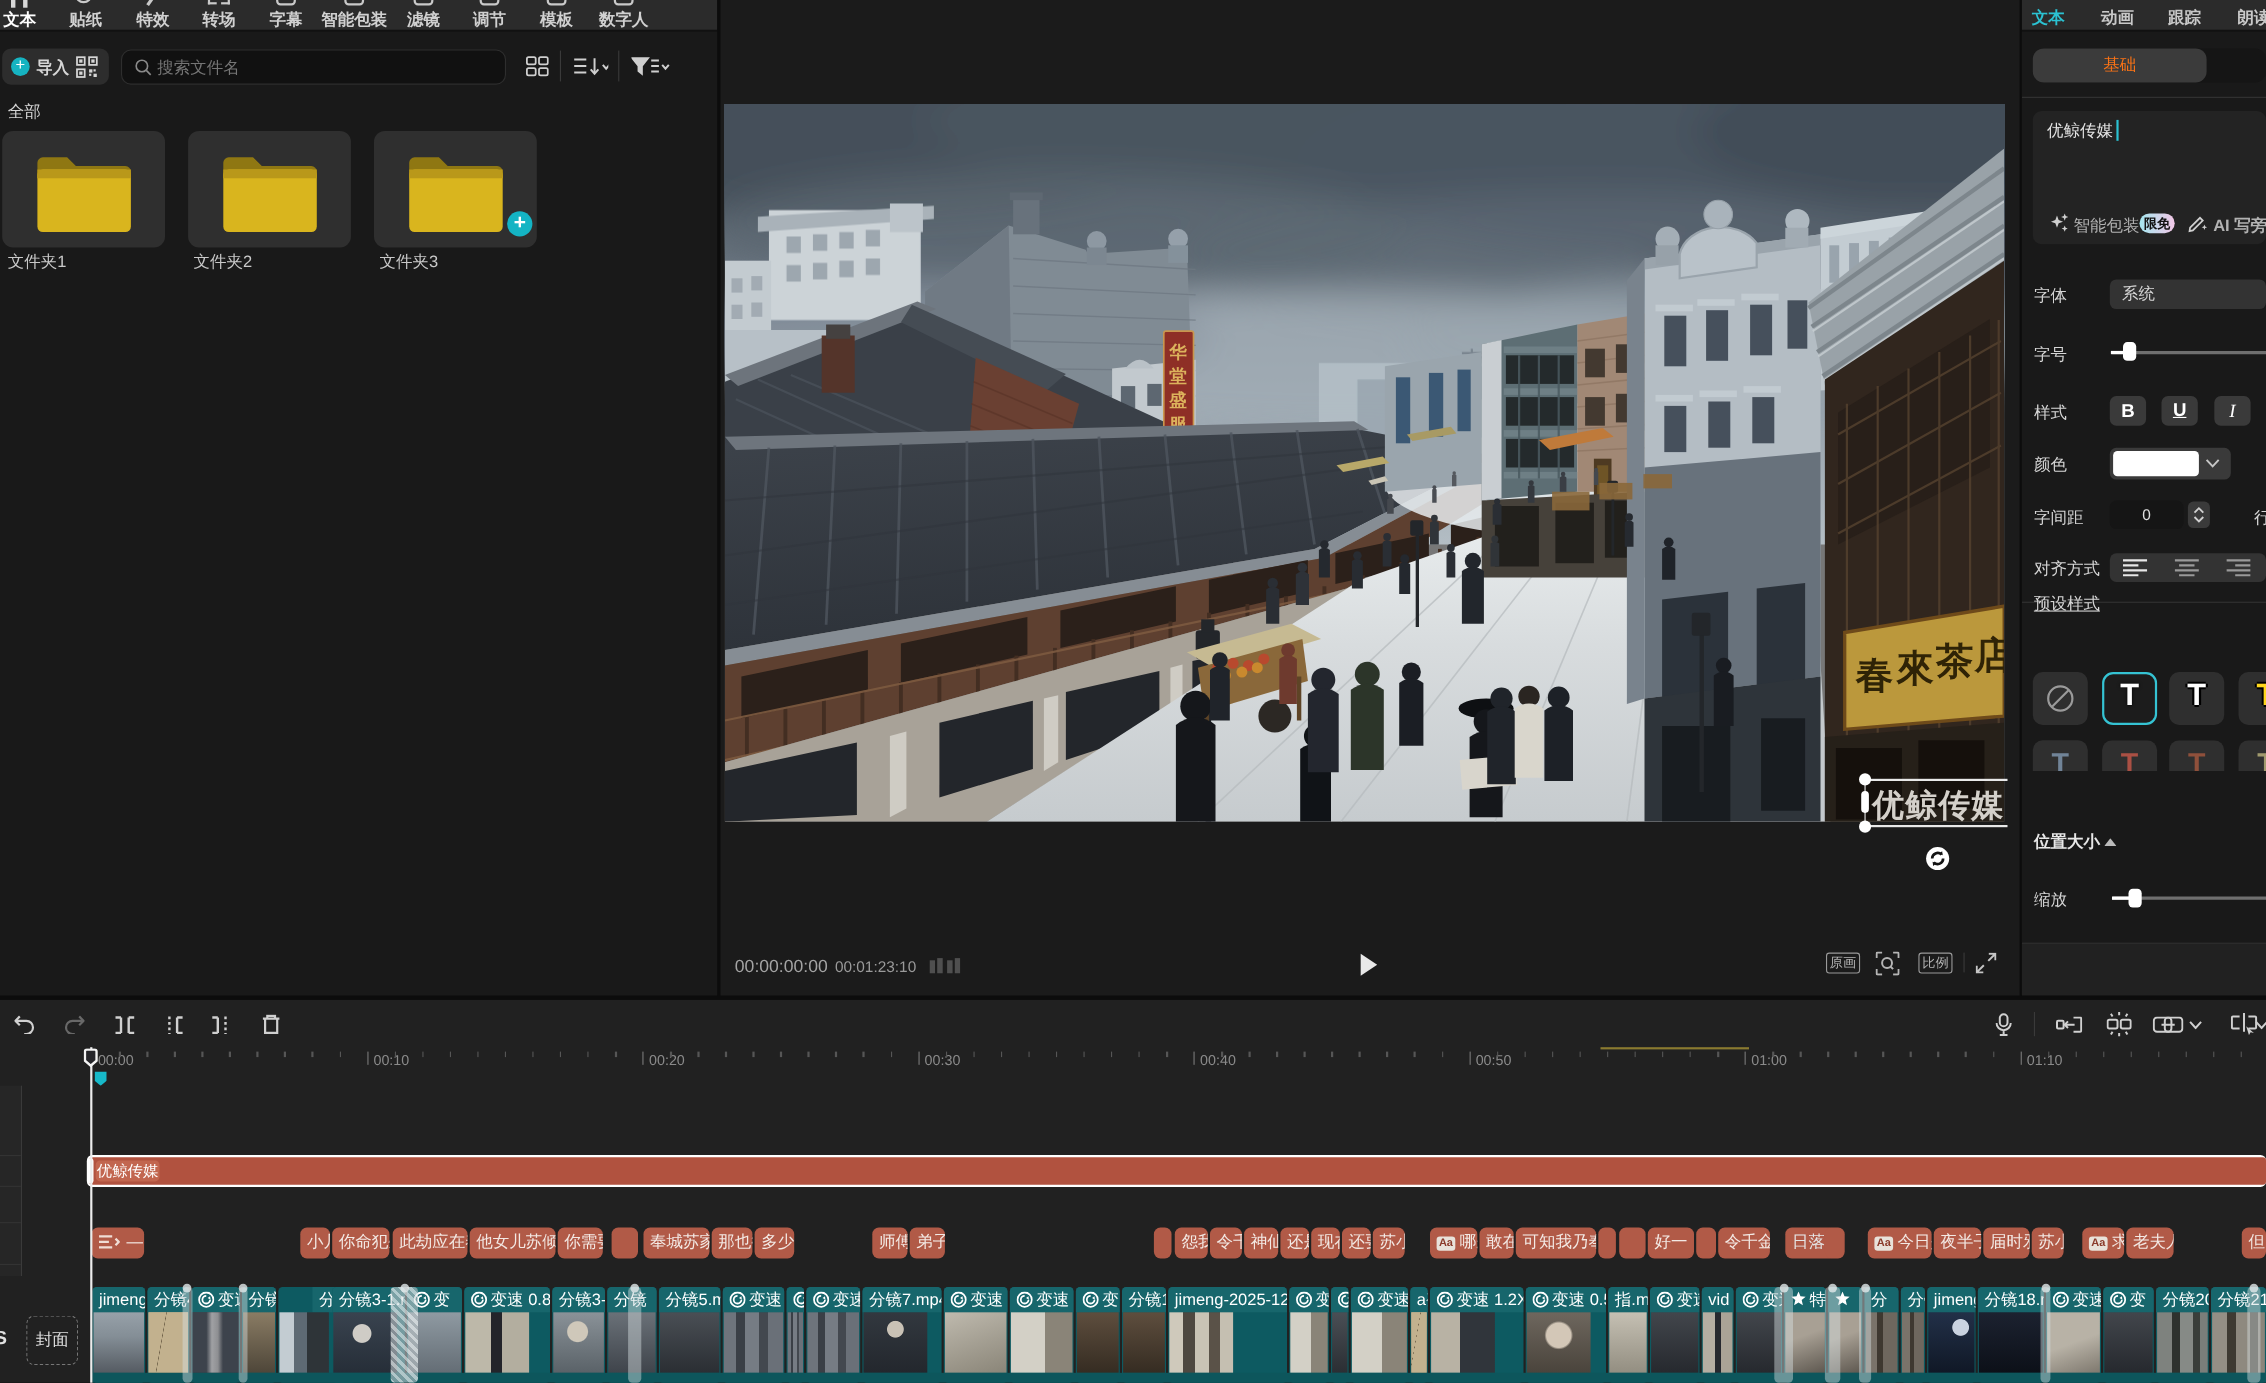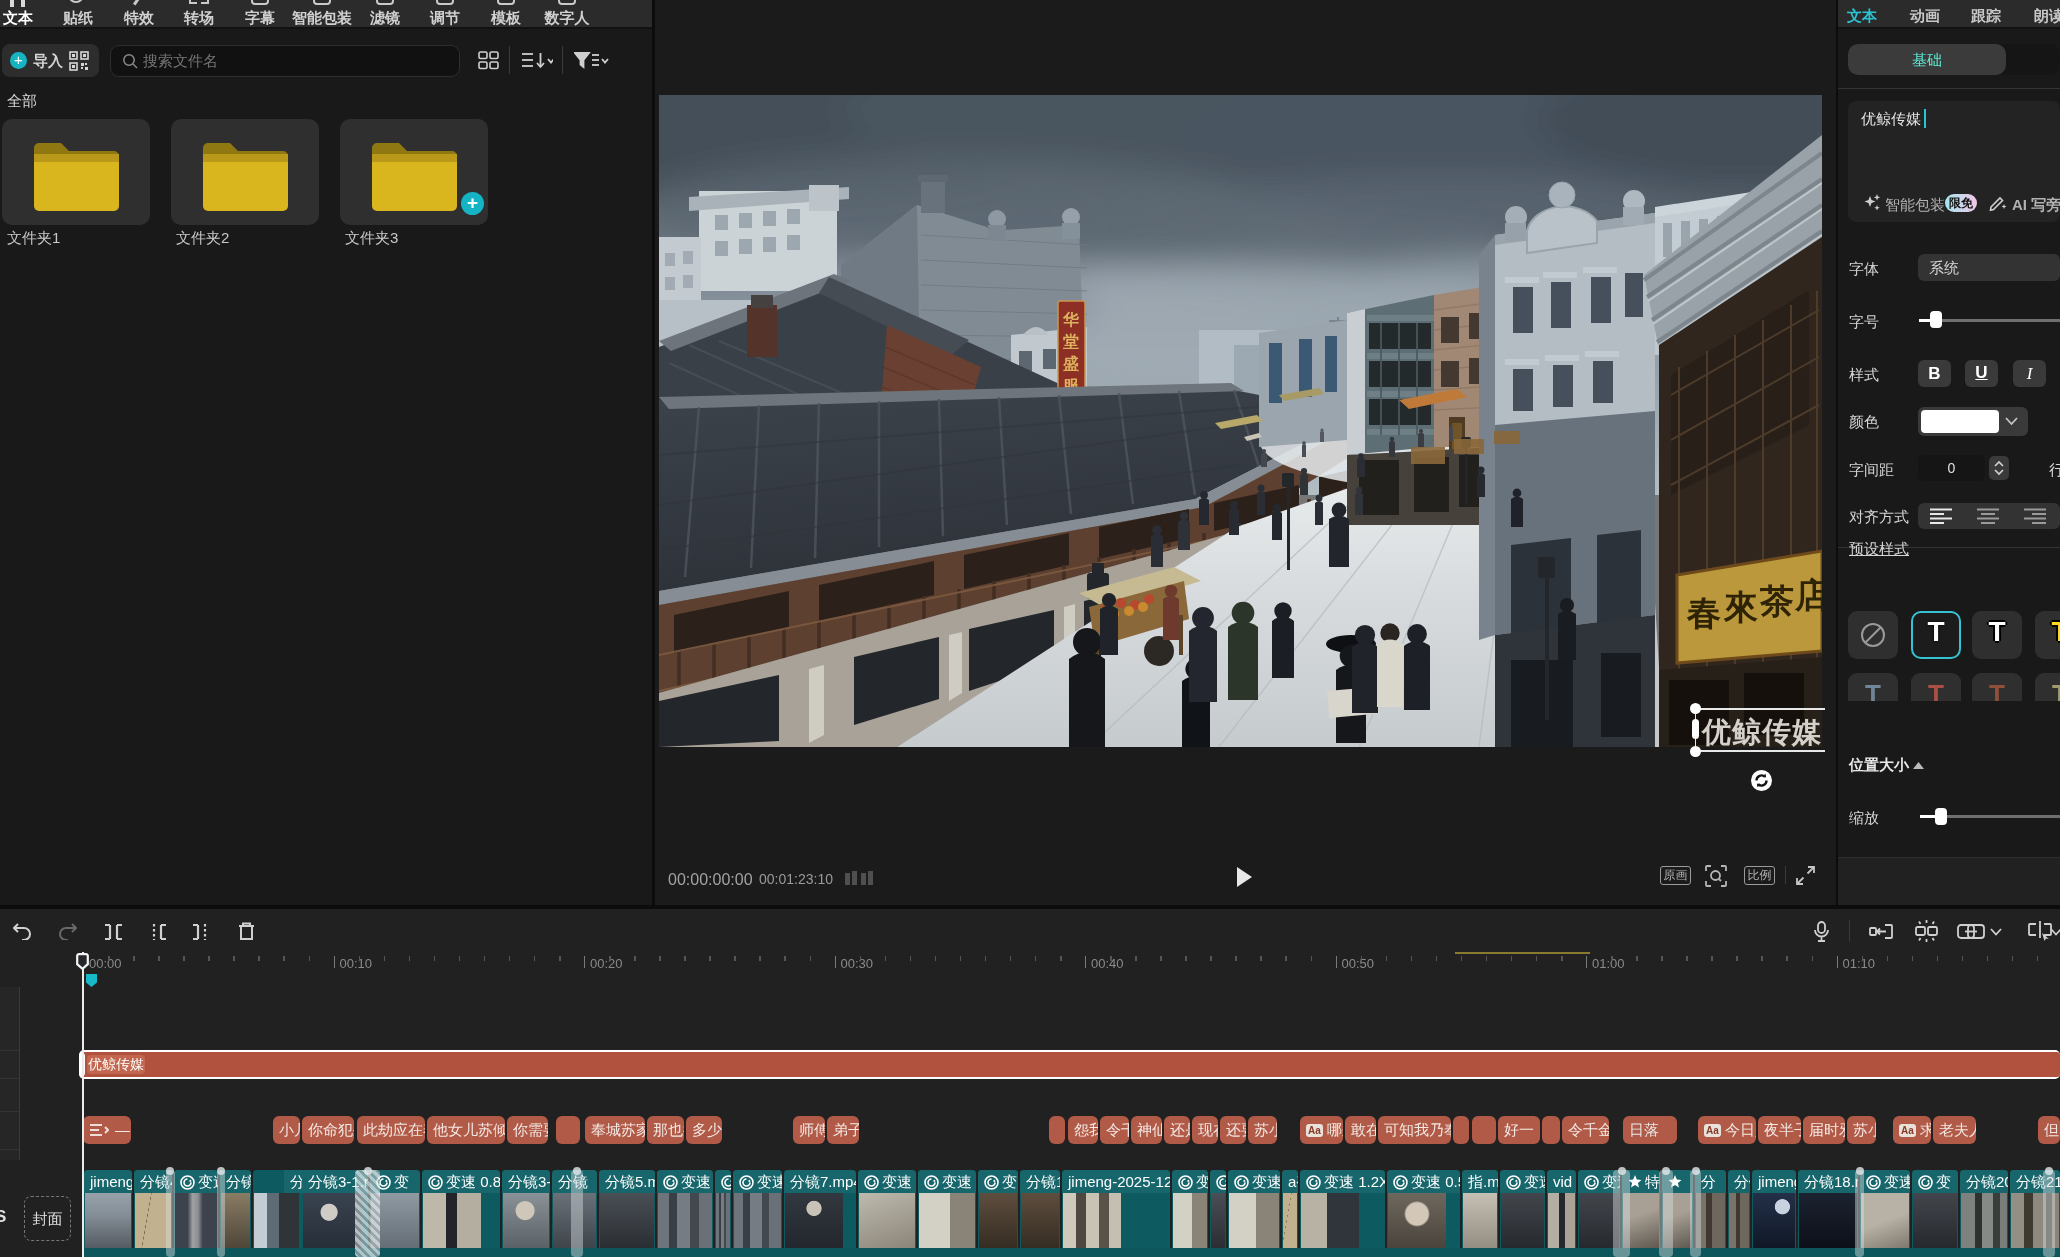--- a/index.html
+++ b/index.html
@@ -631,21 +631,21 @@
 </div>
 
 <div class="panel" id="right" style="left:1838px;top:0;width:222px;height:905px;">
   <div class="phead">
     <div class="abs" style="left:9px;top:7px;color:#2bc2d2;font-size:15px;font-weight:bold;">文本</div>
     <div class="abs" style="left:72px;top:7px;color:#c8c8c8;font-size:15px;font-weight:bold;">动画</div>
     <div class="abs" style="left:133px;top:7px;color:#c8c8c8;font-size:15px;font-weight:bold;">跟踪</div>
     <div class="abs" style="left:196px;top:7px;color:#c8c8c8;font-size:15px;font-weight:bold;">朗读</div>
   </div>
   <div class="abs" style="left:10px;top:44px;width:212px;height:31px;background:#151515;border-radius:10px;"></div>
-  <div class="abs" style="left:10px;top:44px;width:158px;height:31px;background:#3b3b3b;border-radius:10px;color:#5eead4;font-size:15px;text-align:center;line-height:31px;">基础</div>
+  <div class="abs" style="left:10px;top:44px;width:158px;height:31px;background:#3b3b3b;border-radius:10px;color:#f97316;font-size:15px;text-align:center;line-height:31px;">基础</div>
   <div class="abs" style="left:0;top:88px;width:222px;height:1px;background:#333;"></div>
   <div class="abs" style="left:10px;top:101px;width:212px;height:121px;background:#232323;border-radius:8px;"></div>
   <div class="abs" style="left:23px;top:110px;color:#e5e5e5;font-size:15px;">优鲸传媒</div>
   <div class="abs" style="left:86px;top:109px;width:2px;height:19px;background:#2bc2d2;"></div>
   <svg class="abs" style="left:24px;top:193px" width="20" height="20" viewBox="0 0 20 20">
         <path d="M8 3 l1.5 4 4 1.5 -4 1.5 -1.5 4 -1.5 -4 -4 -1.5 4 -1.5 z" fill="#cfcfcf"></path>
         <path d="M15 1 l0.9 2.4 2.4 0.9 -2.4 0.9 -0.9 2.4 -0.9-2.4 -2.4-0.9 2.4-0.9 z" fill="#cfcfcf"></path>
         <path d="M15 12 l0.8 2 2 0.8 -2 0.8 -0.8 2 -0.8-2 -2-0.8 2-0.8 z" fill="#cfcfcf"></path>
       </svg>
   <div class="abs" style="left:47px;top:196px;color:#b2b2b2;font-size:15px;">智能包装</div>

